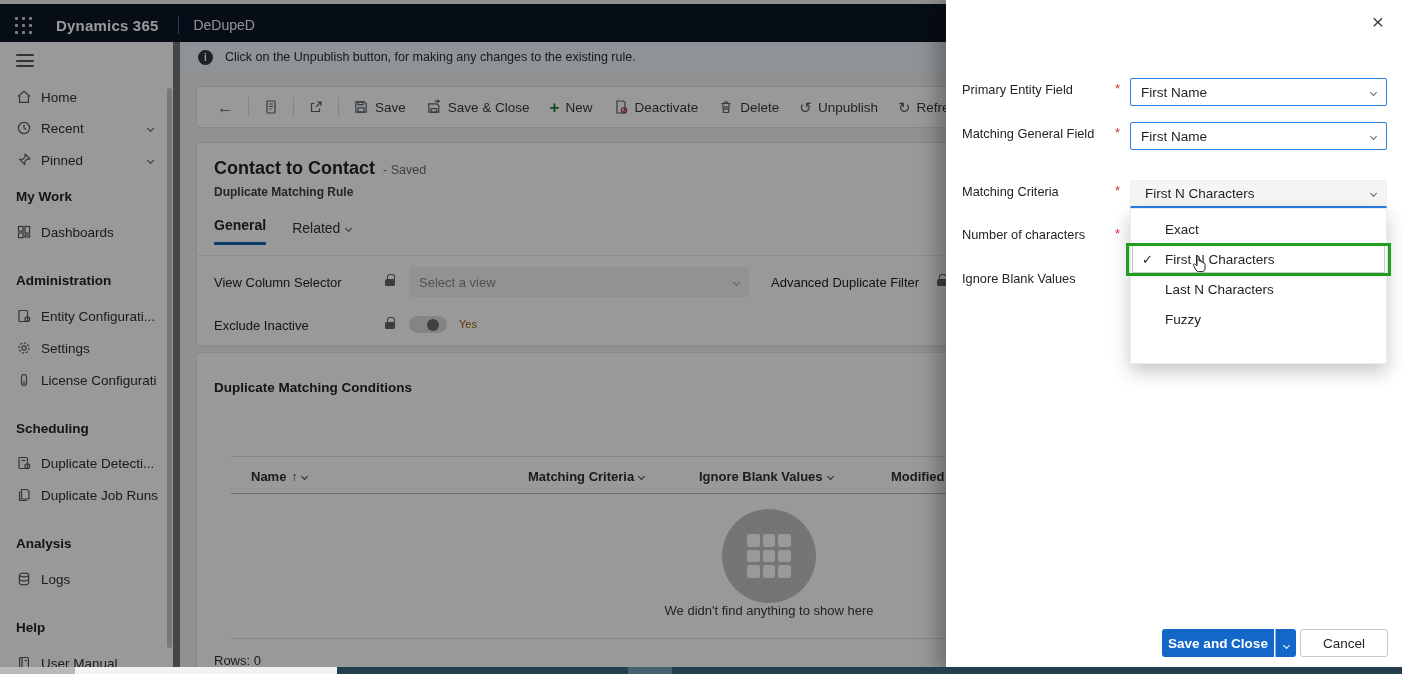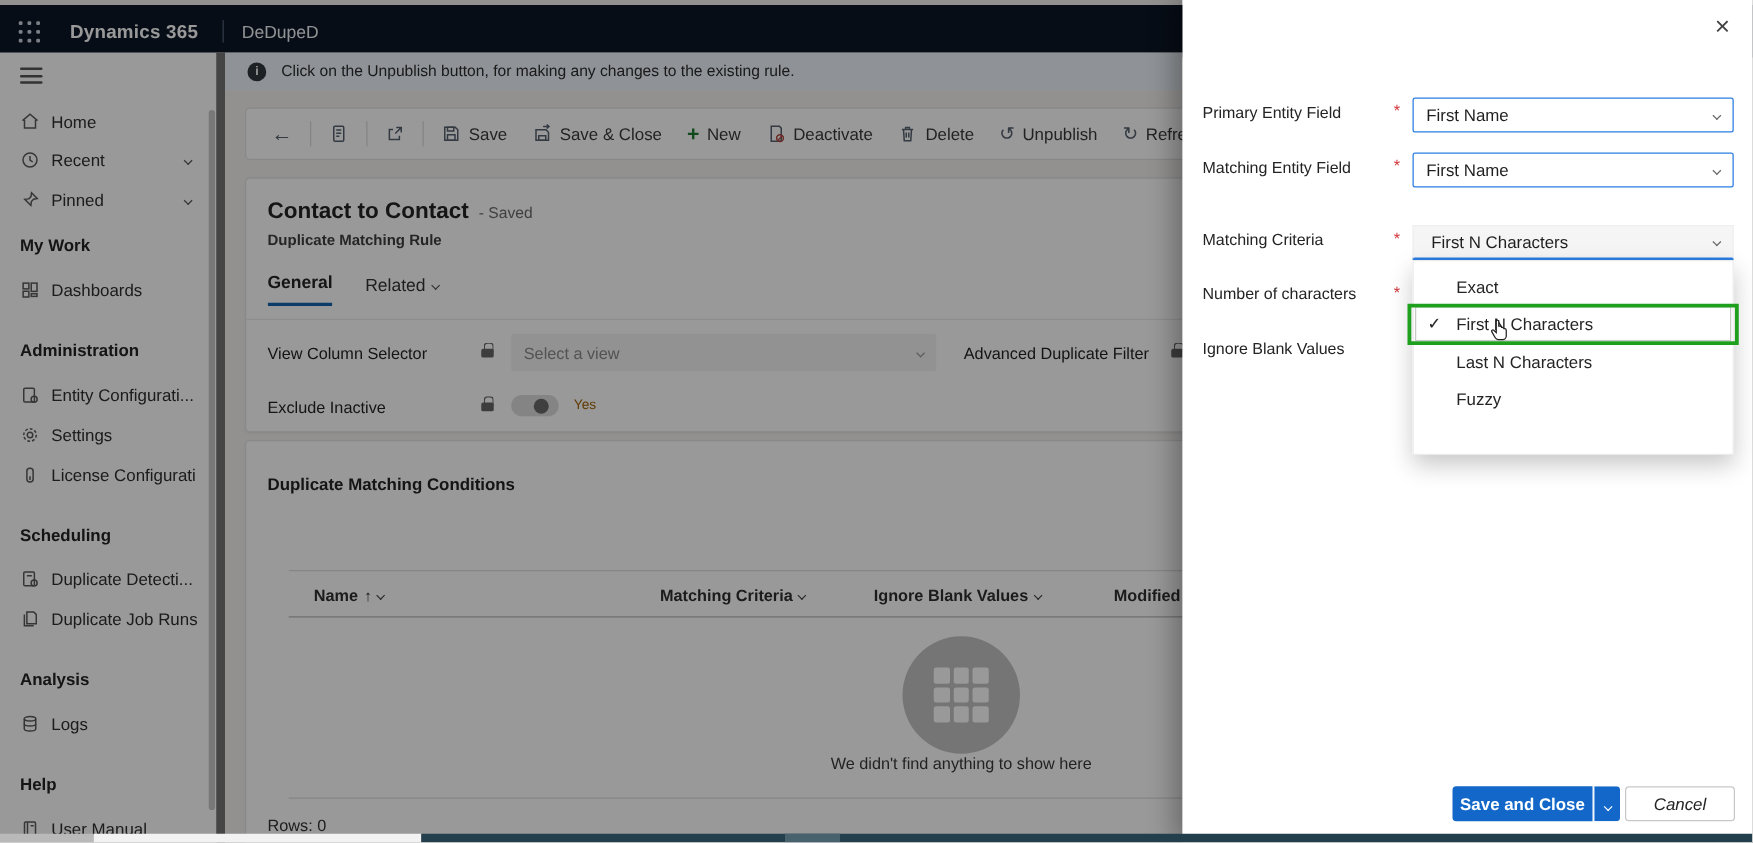--- a/index.html
+++ b/index.html
@@ -114,21 +114,21 @@
   .ddopt.selected { outline:1px solid #c9c9c9; outline-offset:-2px; }
   .green-box { position:absolute; left:-5px; top:34px; width:265px; height:33px; border:3px solid #1ea01e; z-index:23; pointer-events:none; }
   .cursor-icon { position:absolute; left:246px; top:256px; width:17px; height:19px; z-index:24; }
 
   .btn-primary { position:absolute; left:216px; top:629px; width:112px; height:28px; background:#1267c9; color:#fff;
     border:none; border-radius:3px 0 0 3px; font-size:13.5px; font-weight:bold; cursor:pointer; font-family:inherit; }
   .btn-primary-split { position:absolute; left:329px; top:629px; width:21px; height:28px; background:#1267c9;
     border:none; border-left:1px solid rgba(255,255,255,.45); border-radius:0 3px 3px 0; cursor:pointer; }
   .btn-primary-split .chev { border-color:#fff; width:5px; height:5px; }
   .btn-secondary { position:absolute; left:354px; top:629px; width:88px; height:28px; background:#fff; color:#242424;
-    border:1px solid #c8c8c8; border-radius:3px; font-size:13.5px; cursor:pointer; font-family:inherit;font-style:italic; }
+    border:1px solid #c8c8c8; border-radius:3px; font-size:13.5px; cursor:pointer; font-family:inherit; }
 
   
   .bstrip { position:absolute; left:0; top:667px; width:1402px; height:7px; z-index:60; }
   .bstrip .seg { position:absolute; top:0; height:7px; }
 </style>
 </head>
 <body>
 
 <div id="stage">
 
@@ -411,21 +411,21 @@
   <div class="panel">
     <button class="panel-close">×</button>
 
     <div class="qlabel" style="top:82px">Primary Entity Field</div>
     <span class="req" style="top:81px">*</span>
     <div class="qfield blue" style="top:78px">
       <span>First Name</span>
       <span class="chev sm"></span>
     </div>
 
-    <div class="qlabel" style="top:126px">Matching Entity Field</div>
+    <div class="qlabel" style="top:126px">Matching General Field</div>
     <span class="req" style="top:125px">*</span>
     <div class="qfield blue" style="top:122px">
       <span>First Name</span>
       <span class="chev sm"></span>
     </div>
 
     <div class="qlabel" style="top:184px">Matching Criteria</div>
     <span class="req" style="top:183px">*</span>
     <div class="qfield open" style="top:180px">
       <span>First N Characters</span>

